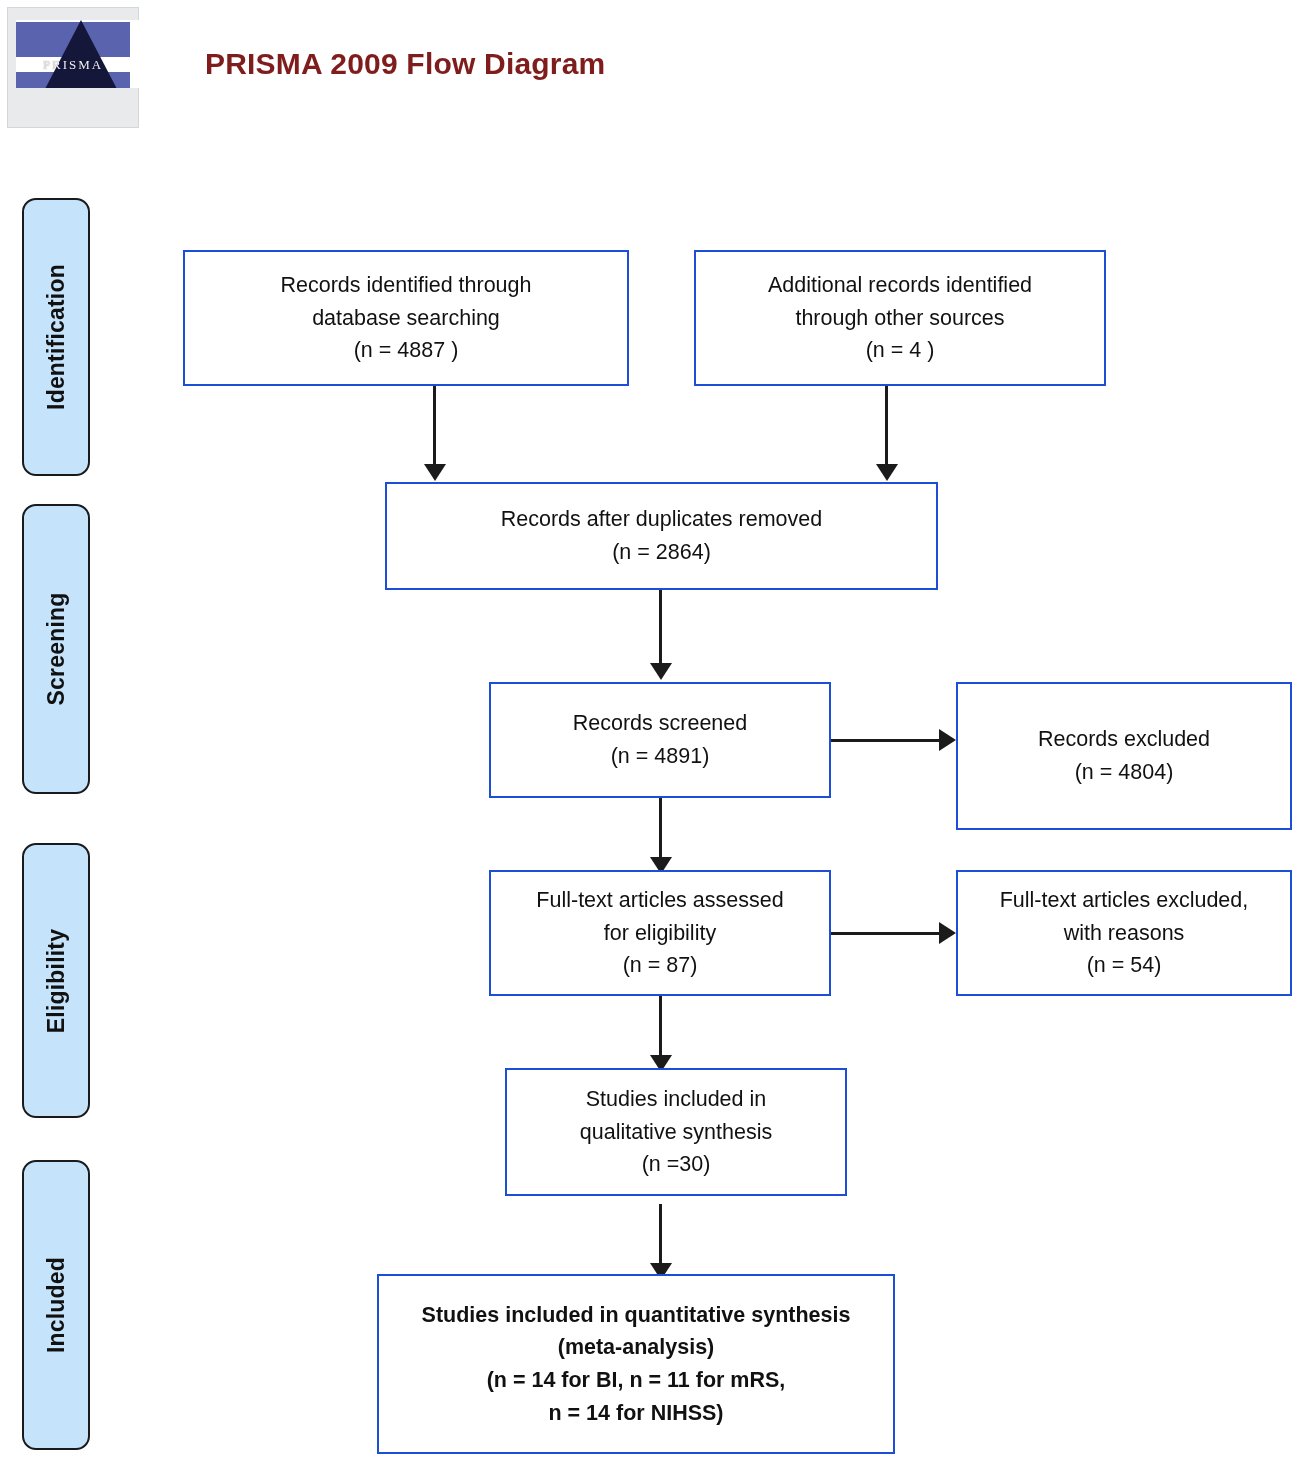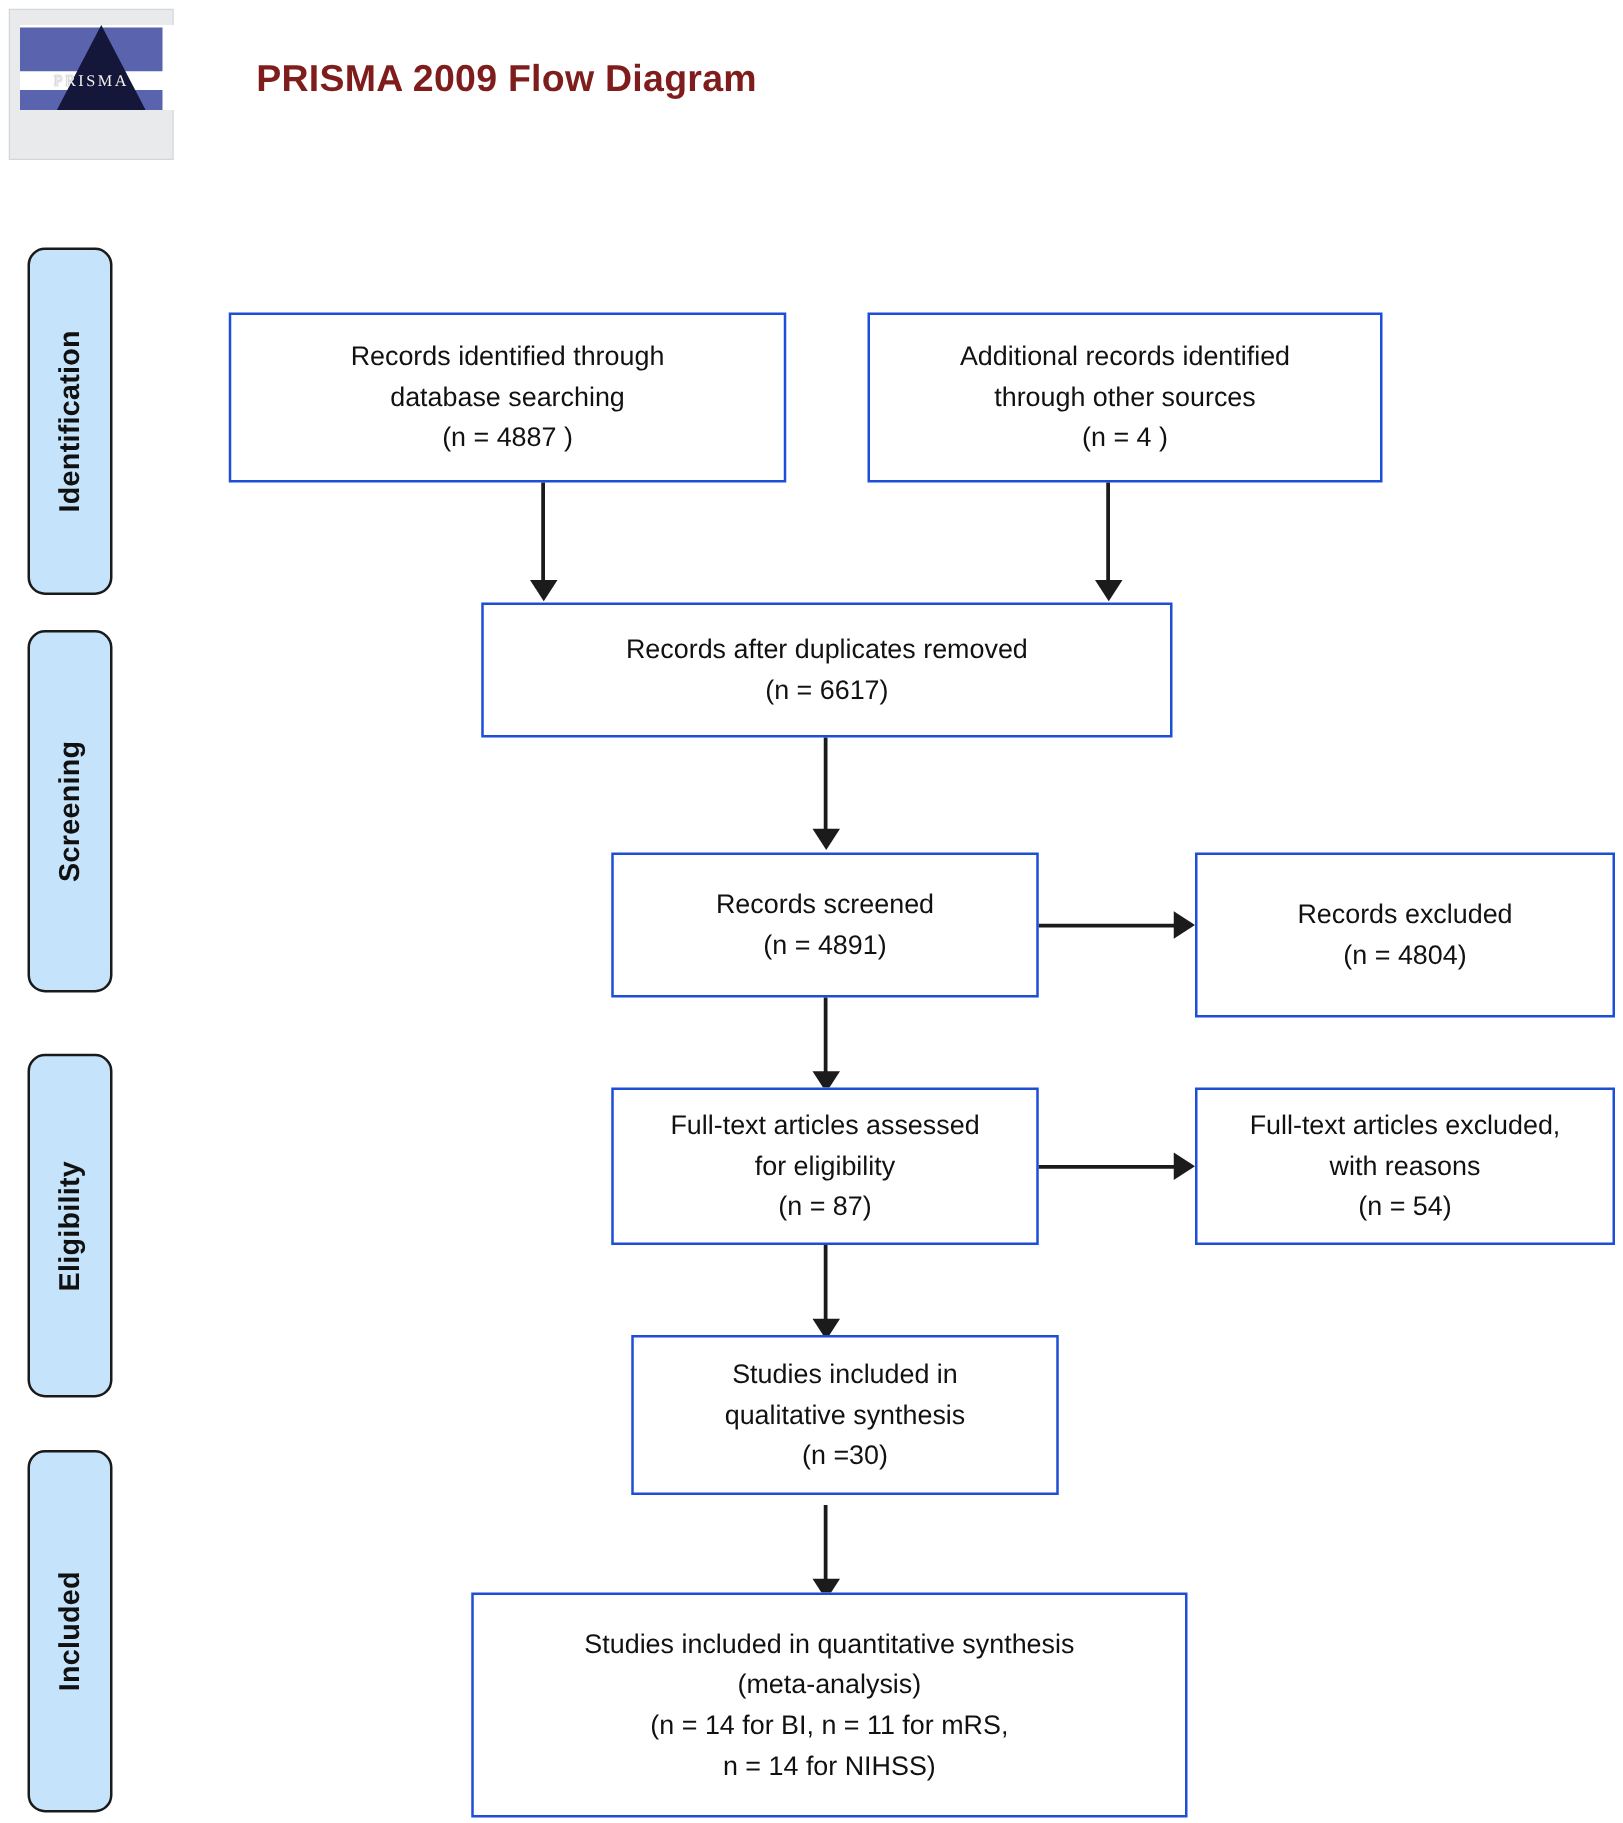--- a/index.html
+++ b/index.html
@@ -196,35 +196,35 @@
   </div>
 
   <div class="vline" style="left:433px; top:386px; height:82px;"></div>
   <div class="arrow-down" style="left:424px; top:464px;"></div>
 
   <div class="vline" style="left:885px; top:386px; height:82px;"></div>
   <div class="arrow-down" style="left:876px; top:464px;"></div>
 
   <div class="node" style="left:385px; top:482px; width:553px; height:108px;">
     <div class="node-text">Records after duplicates removed
-(n = 6617)</div>
+(n = 2864)</div>
   </div>
 
   <div class="vline" style="left:659px; top:590px; height:76px;"></div>
   <div class="arrow-down" style="left:650px; top:663px;"></div>
 
   <div class="node" style="left:489px; top:682px; width:342px; height:116px;">
     <div class="node-text">Records screened
 (n = 4891)</div>
   </div>
 
   <div class="hline" style="left:831px; top:739px; width:111px;"></div>
   <div class="arrow-right" style="left:939px; top:729px;"></div>
 
-  <div class="node" style="left:956px; top:682px; width:336px; height:132px;">
+  <div class="node" style="left:956px; top:682px; width:336px; height:148px;">
     <div class="node-text">Records excluded
 (n = 4804)</div>
   </div>
 
   <div class="vline" style="left:659px; top:798px; height:62px;"></div>
   <div class="arrow-down" style="left:650px; top:857px;"></div>
 
   <div class="node" style="left:489px; top:870px; width:342px; height:126px;">
     <div class="node-text">Full-text articles assessed
 for eligibility
@@ -245,20 +245,20 @@
 
   <div class="node" style="left:489px; top:1068px; width:342px; height:128px;margin-left:16px;">
     <div class="node-text">Studies included in
 qualitative synthesis
 (n =30)</div>
   </div>
 
   <div class="vline" style="left:659px; top:1204px; height:62px;"></div>
   <div class="arrow-down" style="left:650px; top:1263px;"></div>
 
-  <div class="node" style="left:377px; top:1274px; width:573px; height:180px;">
+  <div class="node" style="left:377px; top:1274px; width:518px; height:180px;font-weight:bold;">
     <div class="node-text">Studies included in quantitative synthesis
 (meta-analysis)
 (n = 14 for BI, n = 11 for mRS,
 n = 14 for NIHSS)</div>
   </div>
 
 </div>
 
 </body></html>

